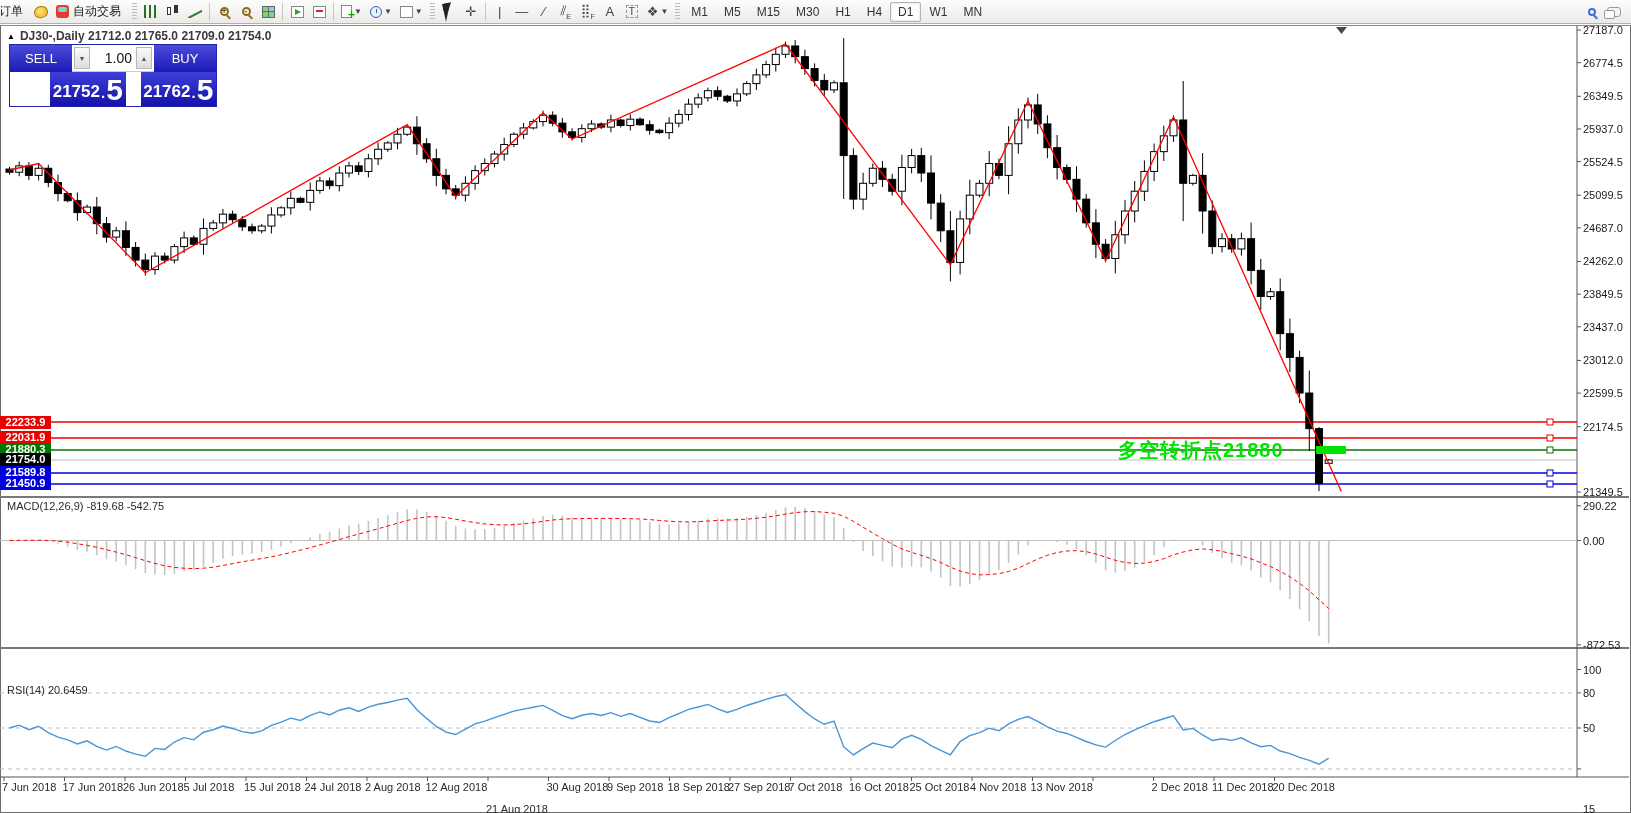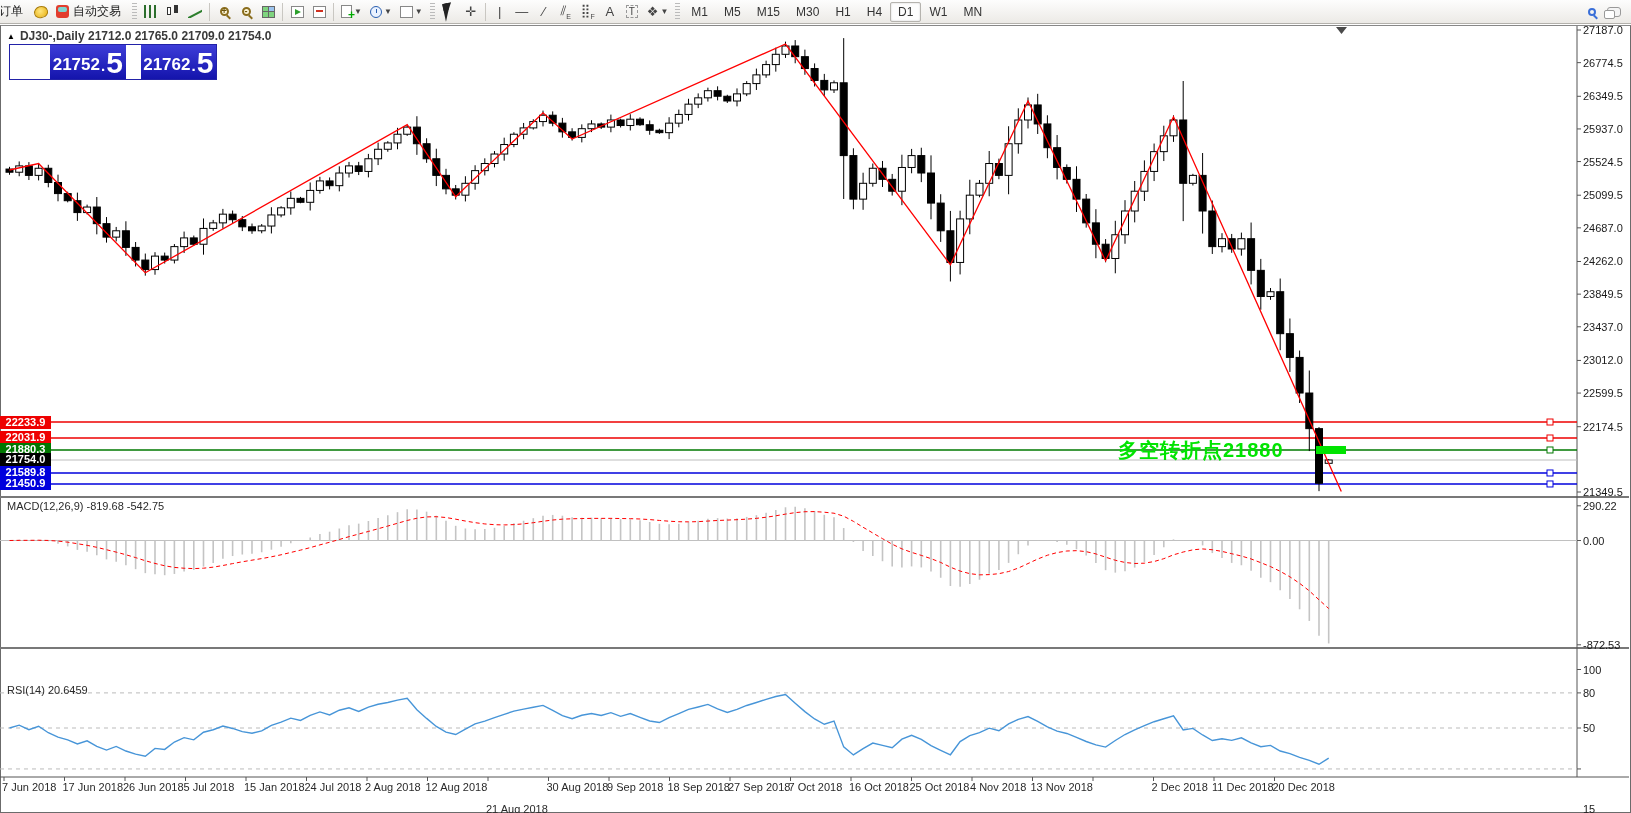--- a/index.html
+++ b/index.html
@@ -224,20 +224,29 @@
     </div>
   </div>
 
   <div class="chart-window">
     <div class="chart-title">
       <span class="arr">▲</span>
       <span>DJ30-,Daily  21712.0 21765.0 21709.0 21754.0</span>
     </div>
 
     <div class="tw">
+      <div class="tw-row1">
+        <div class="tw-sell">SELL</div>
+        <div class="tw-vol">
+          <div class="tw-spin">▼</div>
+          <div class="tw-volval">1.00</div>
+          <div class="tw-spin">▲</div>
+        </div>
+        <div class="tw-buy">BUY</div>
+      </div>
       <div class="tw-row2">
         <div class="tw-price">
           <span class="main">21752</span>
           <span class="dot">.</span>
           <span class="frac">5</span>
         </div>
         <div class="tw-price">
           <span class="main">21762</span>
           <span class="dot">.</span>
           <span class="frac">5</span>
@@ -780,21 +789,21 @@
       <div class="axis-label" style="left: 1583px; top: 534.5px;">0.00</div>
       <div class="axis-label" style="left: 1583px; top: 638.807px;">-872.53</div>
       <div class="axis-label" style="left: 1583px; top: 663.5px;">100</div>
       <div class="axis-label" style="left: 1583px; top: 686.9px;">80</div>
       <div class="axis-label" style="left: 1583px; top: 722px;">50</div>
       <div class="axis-label" style="left: 1583px; top: 762.95px; margin-top: 40px;">15</div>
       <div class="date-label" style="left: 2px; top: 781px;">7 Jun 2018</div>
       <div class="date-label" style="left: 62.5px; top: 781px;">17 Jun 2018</div>
       <div class="date-label" style="left: 123px; top: 781px;">26 Jun 2018</div>
       <div class="date-label" style="left: 183.5px; top: 781px;">5 Jul 2018</div>
-      <div class="date-label" style="left: 244px; top: 781px;">15 Jan 2018</div>
+      <div class="date-label" style="left: 244px; top: 781px;">15 Jul 2018</div>
       <div class="date-label" style="left: 304.5px; top: 781px;">24 Jul 2018</div>
       <div class="date-label" style="left: 365px; top: 781px;">2 Aug 2018</div>
       <div class="date-label" style="left: 425.5px; top: 781px;">12 Aug 2018</div>
       <div class="date-label" style="left: 486px; top: 803px;">21 Aug 2018</div>
       <div class="date-label" style="left: 546.5px; top: 781px;">30 Aug 2018</div>
       <div class="date-label" style="left: 607px; top: 781px;">9 Sep 2018</div>
       <div class="date-label" style="left: 667.5px; top: 781px;">18 Sep 2018</div>
       <div class="date-label" style="left: 728px; top: 781px;">27 Sep 2018</div>
       <div class="date-label" style="left: 788.5px; top: 781px;">7 Oct 2018</div>
       <div class="date-label" style="left: 849px; top: 781px;">16 Oct 2018</div>

